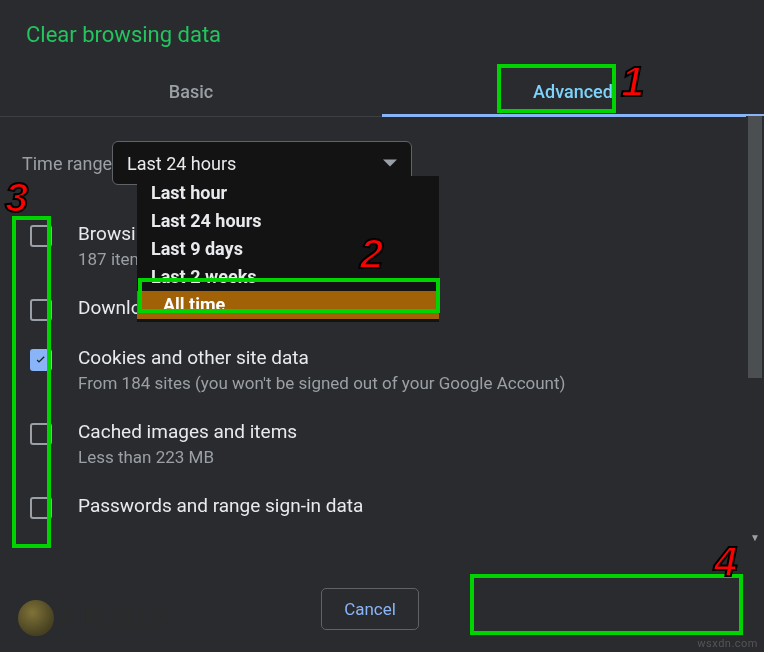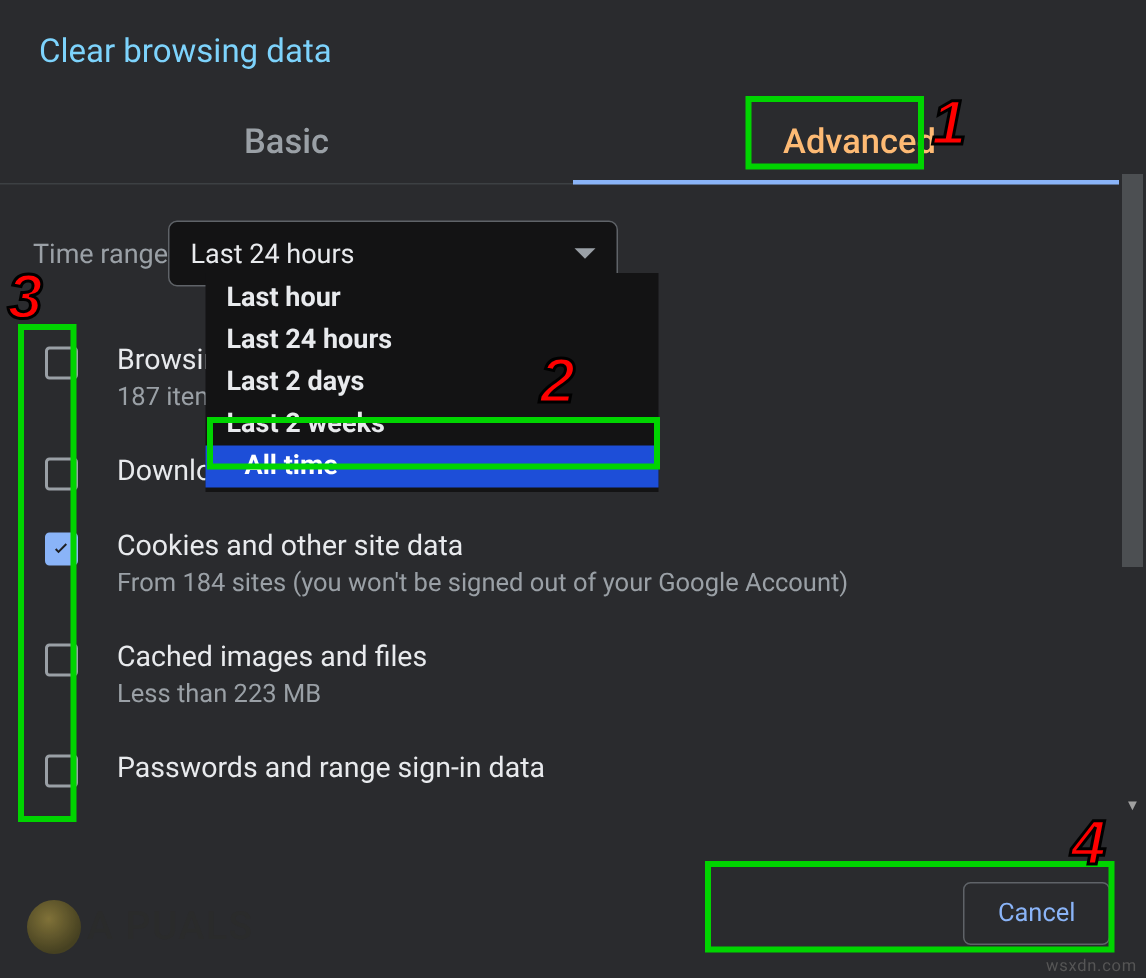--- a/index.html
+++ b/index.html
@@ -14,39 +14,39 @@
   }
   .dialog {
     width: 764px;
     height: 652px;
     background: #2a2b2e;
     position: relative;
   }
   .title {
     font-size: 22px;
     font-weight: 400;
-    color: #7dd3fc;
+    color: #22c55e;
     padding: 22px 26px 20px 26px;
   }
   .tabs {
     display: flex;
     border-bottom: 1px solid #3c4043;
     position: relative;
   }
   .tab {
     flex: 1;
     text-align: center;
     padding: 14px 0;
-    font-size: 23px;
+    font-size: 18px;
     font-weight: 500;
     cursor: pointer;
   }
   .tab-basic { color: #9aa0a6; }
   .tab-advanced {
-    color: #fdba74;
+    color: #7dd3fc;
     position: relative;
   }
   .tab-advanced::after {
     content: "";
     position: absolute;
     left: 0; right: 0; bottom: -1px;
     height: 3px;
     background: #8ab4f8;
   }
   .body {
@@ -120,21 +120,21 @@
     padding: 3px 0;
     font-weight: bold;
   }
   .dropdown-item {
     padding: 2px 14px;
     color: #e8eaed;
     cursor: pointer;
     line-height: 24px;
   }
   .dropdown-item.selected {
-    background: #1d4ed8;
+    background: #a16207;
     color: #fff;
     padding-left: 26px;
   }
 
   .list {
     padding-top: 6px;
   }
   .item {
     display: flex;
     align-items: flex-start;
@@ -167,21 +167,21 @@
     color: #9aa0a6;
     line-height: 24px;
   }
 
   .footer {
     position: absolute;
     left: 0; right: 0; bottom: 0;
     height: 86px;
     display: flex;
     align-items: center;
-    justify-content: flex-end;
+    justify-content: center;
     gap: 18px;
     padding-right: 24px;
     background: #2a2b2e;
   }
   .btn {
     height: 42px;
     padding: 0 22px;
     border-radius: 5px;
     font-size: 17px;
     display: flex;
@@ -272,21 +272,21 @@
       <span class="timerange-label">Time range</span>
       <div class="select">
         <span>Last 24 hours</span>
         <span class="caret"></span>
       </div>
     </div>
 
     <div class="dropdown">
       <div class="dropdown-item">Last hour</div>
       <div class="dropdown-item">Last 24 hours</div>
-      <div class="dropdown-item">Last 2 days</div>
+      <div class="dropdown-item">Last 9 days</div>
       <div class="dropdown-item">Last 2 weeks</div>
       <div class="dropdown-item selected">All time</div>
     </div>
 
     <div class="list">
 
       <div class="item">
         <div class="checkbox"></div>
         <div class="item-text">
           <span class="item-title">Browsing history</span>
@@ -309,21 +309,21 @@
         </div>
         <div class="item-text">
           <span class="item-title">Cookies and other site data</span>
           <span class="item-sub">From 184 sites (you won't be signed out of your Google Account)</span>
         </div>
       </div>
 
       <div class="item">
         <div class="checkbox"></div>
         <div class="item-text">
-          <span class="item-title">Cached images and files</span>
+          <span class="item-title">Cached images and items</span>
           <span class="item-sub">Less than 223 MB</span>
         </div>
       </div>
 
       <div class="item">
         <div class="checkbox"></div>
         <div class="item-text">
           <span class="item-title">Passwords and range sign-in data</span>
           <span class="item-sub"></span>
         </div>

